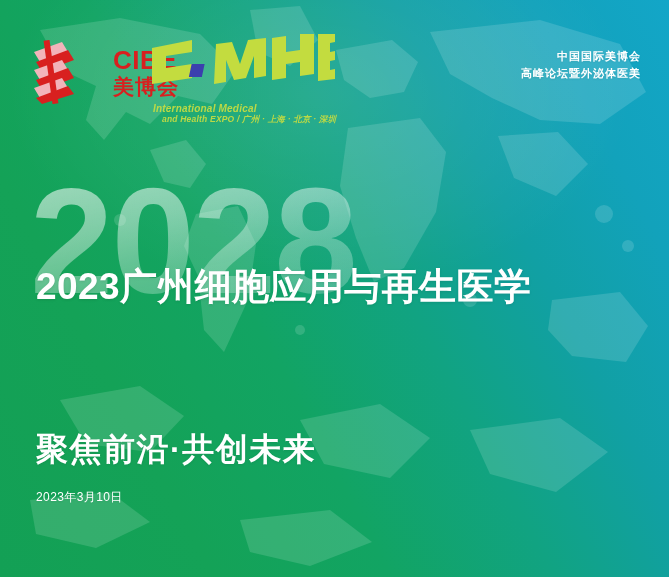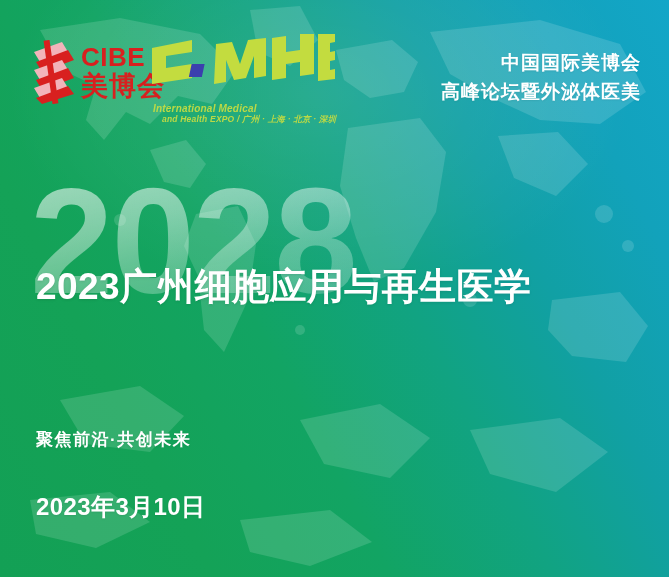--- a/index.html
+++ b/index.html
@@ -72,30 +72,31 @@
     height: 64px;
     position: relative;
     flex: none;
   }
   .cibe-mark svg { display:block; }
   .cibe-words {
     display: flex;
     flex-direction: column;
     justify-content: center;
     line-height: 1;
+    margin-left: 32px;
   }
   .cibe-en {
     font-size: 26px;
     font-weight: bold;
     letter-spacing: 0.5px;
     color: #d8201f;
     font-family: "Liberation Sans", sans-serif;
   }
   .cibe-cn {
-    font-size: 27px;
+    font-size: 21px;
     font-weight: bold;
     letter-spacing: 1px;
     color: #d8201f;
     margin-top: 3px;
   }
 
   
   .cmhe-logo {
     position: absolute;
     left: 150px;
@@ -117,21 +118,21 @@
 
   
   .header-right {
     position: absolute;
     right: 28px;
     top: 48px;
     text-align: right;
     color: #ffffff;
   }
   .header-right .line {
-    font-size: 19px;
+    font-size: 11px;
     font-weight: bold;
     letter-spacing: 1px;
     line-height: 1.55;
     white-space: nowrap;
     text-shadow: 0 1px 2px rgba(0,0,0,0.07);
     margin-left: 36px;
   }
 
   
   #year-watermark {
@@ -172,37 +173,37 @@
     white-space: nowrap;
     text-shadow: 0 1px 3px rgba(0,0,0,0.10);
   }
   .title-line.indent { padding-left: 2px; }
 
   #tagline {
     position: absolute;
     left: 36px;
     top: 428px;
     color: #ffffff;
-    font-size: 17px;
+    font-size: 32px;
     font-weight: bold;
     letter-spacing: 1.5px;
     white-space: nowrap;
     text-shadow: 0 1px 3px rgba(0,0,0,0.08);
   }
 
   
   #info-block {
     position: absolute;
     left: 36px;
     top: 487px;
     color: #ffffff;
   }
   .info-line {
-    font-size: 24px;
-    font-weight: bold;
+    font-size: 12px;
+    font-weight: normal;
     letter-spacing: 0.4px;
     line-height: 1.7;
     white-space: nowrap;
     text-shadow: 0 1px 2px rgba(0,0,0,0.07);
   }
 </style>
 </head>
 <body>
 
 <div id="poster">

